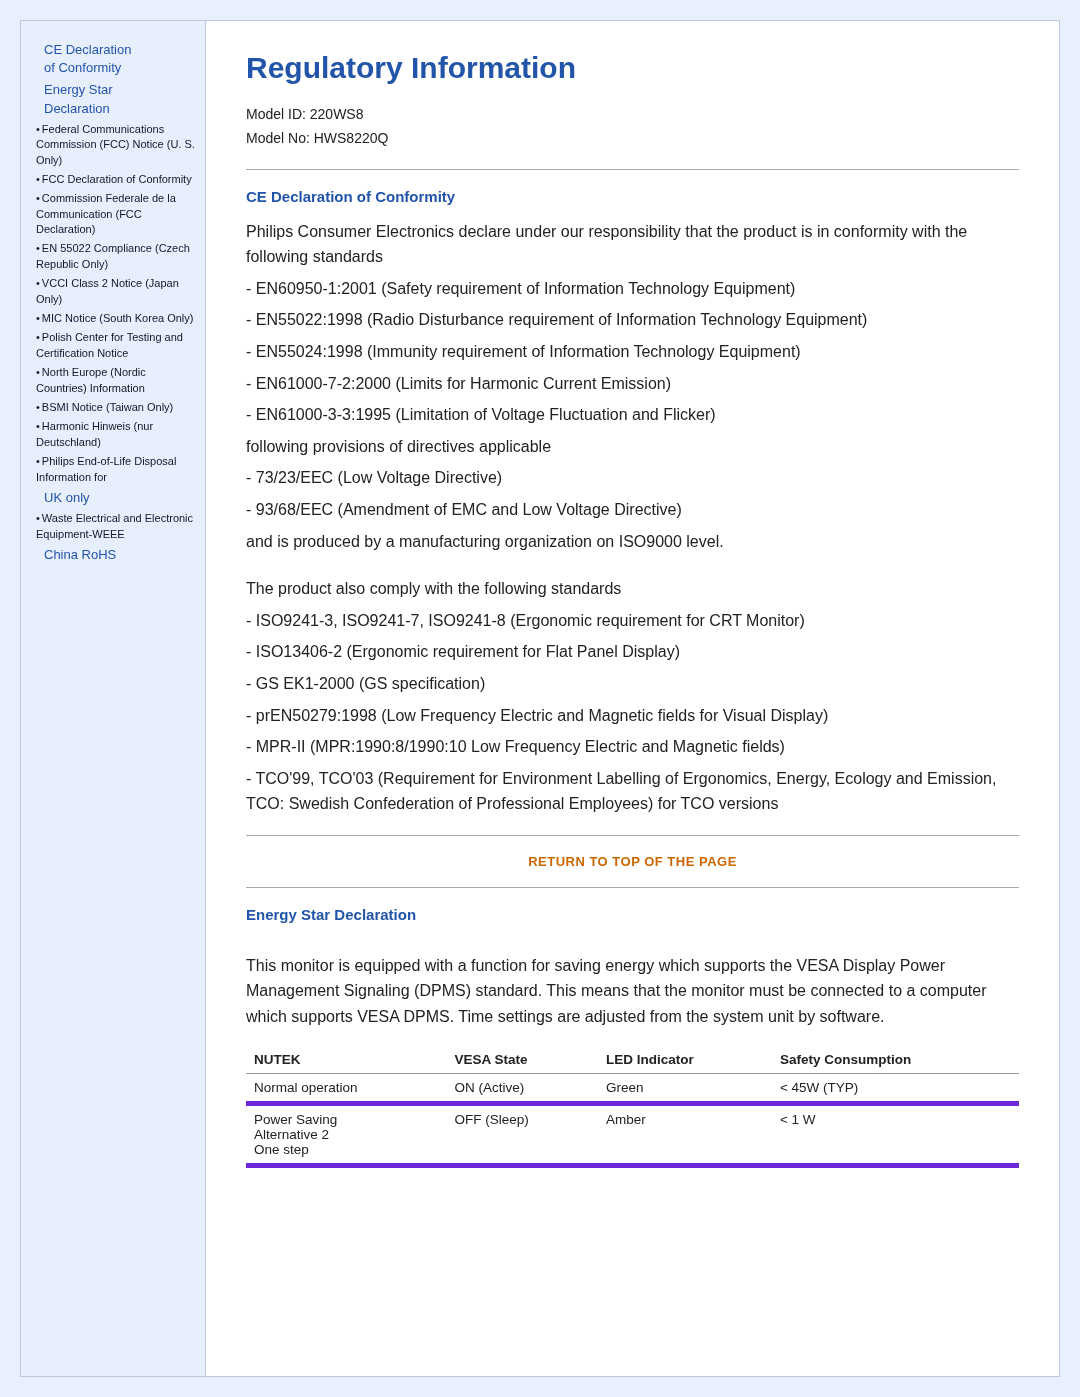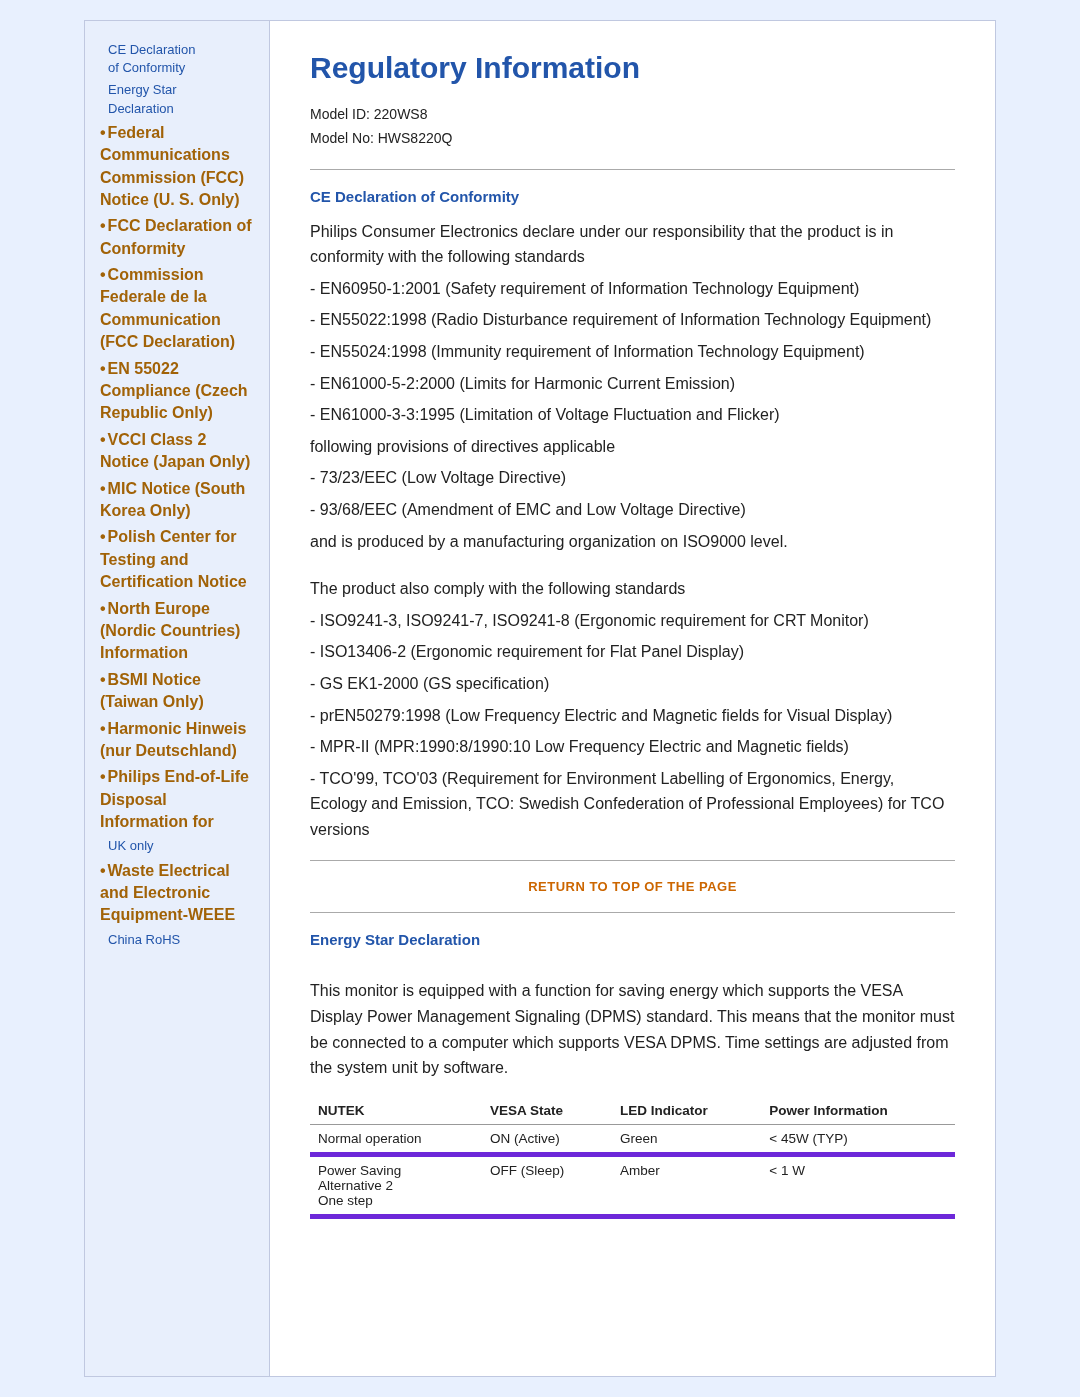--- a/index.html
+++ b/index.html
@@ -7,41 +7,40 @@
       font-family: Arial, Helvetica, sans-serif;
       font-size: 14px;
       background: #e8f0fe;
       display: flex;
       justify-content: center;
       align-items: flex-start;
       min-height: 1397px;
       padding: 20px;
     }
     .page-container {
-      width: 912px;
+      width: 1040px;
       background: #f0f4ff;
       border: 1px solid #c0c8e0;
       display: flex;
       flex-direction: row;
       min-height: 1357px;
     }
     .sidebar {
       width: 185px;
       min-width: 185px;
       background: #e8effc;
       padding: 20px 10px 20px 15px;
       border-right: 1px solid #c0c8e0;
     }
     .sidebar-item {
       margin-bottom: 4px;
-      font-size: 16px;
-      color: #a16207;
+      font-size: 11px;
+      color: #0f172a;
       cursor: pointer;
       line-height: 1.4;
-      font-weight: bold;
     }
     .sidebar-item::before {
       content: '•';
       margin-right: 2px;
     }
     .sidebar-item-plain {
       margin-bottom: 4px;
       font-size: 13px;
       color: #2255aa;
       cursor: pointer;
@@ -150,21 +149,21 @@
     </div>
 
     <hr class="divider">
 
     <div>
       <h2 class="section-title">CE Declaration of Conformity</h2>
       <p class="content-text">Philips Consumer Electronics declare under our responsibility that the product is in conformity with the following standards</p>
       <p class="content-text">- EN60950-1:2001 (Safety requirement of Information Technology Equipment)</p>
       <p class="content-text">- EN55022:1998 (Radio Disturbance requirement of Information Technology Equipment)</p>
       <p class="content-text">- EN55024:1998 (Immunity requirement of Information Technology Equipment)</p>
-      <p class="content-text">- EN61000-5-2:2000 (Limits for Harmonic Current Emission)</p>
+      <p class="content-text">- EN61000-7-2:2000 (Limits for Harmonic Current Emission)</p>
       <p class="content-text">- EN61000-3-3:1995 (Limitation of Voltage Fluctuation and Flicker)</p>
       <p class="content-text">following provisions of directives applicable</p>
       <p class="content-text">- 73/23/EEC (Low Voltage Directive)</p>
       <p class="content-text">- 93/68/EEC (Amendment of EMC and Low Voltage Directive)</p>
       <p class="content-text">and is produced by a manufacturing organization on ISO9000 level.</p>
       <br>
       <p class="content-text">The product also comply with the following standards</p>
       <p class="content-text">- ISO9241-3, ISO9241-7, ISO9241-8 (Ergonomic requirement for CRT Monitor)</p>
       <p class="content-text">- ISO13406-2 (Ergonomic requirement for Flat Panel Display)</p>
       <p class="content-text">- GS EK1-2000 (GS specification)</p>
@@ -184,21 +183,21 @@
       <br>
       <p class="content-text">This monitor is equipped with a function for saving energy which supports the VESA Display Power Management Signaling (DPMS) standard. This means that the monitor must be connected to a computer which supports VESA DPMS. Time settings are adjusted from the system unit by software.</p>
 
       <div class="table-section">
         <table class="nutek-table">
           <tbody>
               <tr class="header-row">
             <td>NUTEK</td>
             <td>VESA State</td>
             <td>LED Indicator</td>
-            <td>Power Information</td>
+            <td>Safety Consumption</td>
           </tr>
           <tr class="data-row">
             <td>Normal operation</td>
             <td>ON (Active)</td>
             <td>Green</td>
             <td>&lt; 45W (TYP)</td>
           </tr>
           <tr class="data-row">
             <td>Power Saving<br>Alternative 2<br>One step</td>
             <td>OFF (Sleep)</td>

